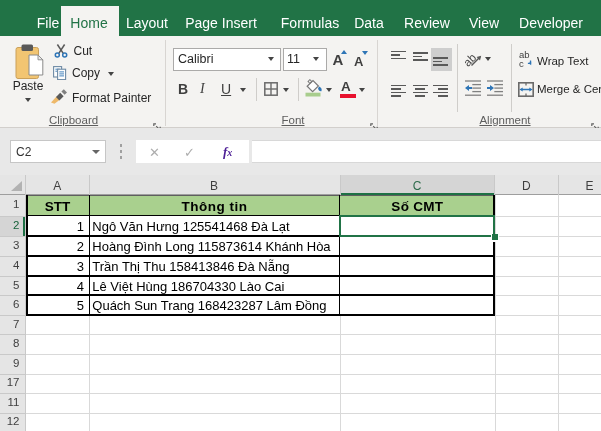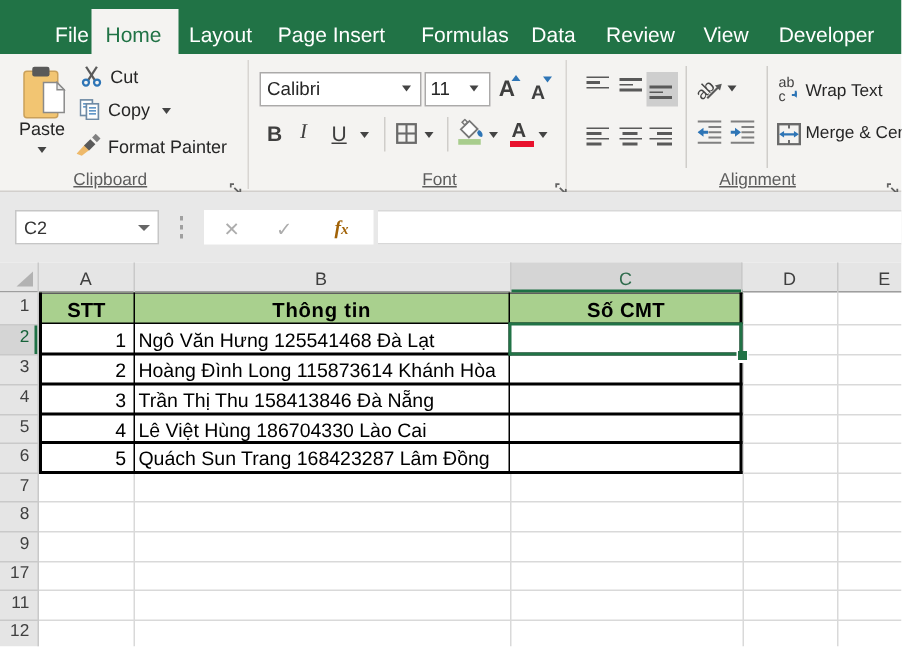--- a/index.html
+++ b/index.html
@@ -228,21 +228,21 @@
 <div class="abs" style="left:0;top:128px;width:601px;height:47px;background:#e8e8e8;"></div>
 <div class="abs" style="left:10px;top:140px;width:96px;height:23px;background:#fff;border:1px solid #c6c6c6;box-sizing:border-box;"></div>
 <div class="abs" style="left:16px;top:145px;font-size:12px;color:#333;">C2</div>
 <div class="abs" style="left:92px;top:150px;width:0;height:0;border-left:4px solid transparent;border-right:4px solid transparent;border-top:4.5px solid #666;"></div>
 <div class="abs" style="left:120px;top:144px;width:2px;height:2.5px;background:#a0a0a0;"></div>
 <div class="abs" style="left:120px;top:150px;width:2px;height:2.5px;background:#a0a0a0;"></div>
 <div class="abs" style="left:120px;top:156px;width:2px;height:2.5px;background:#a0a0a0;"></div>
 <div class="abs" style="left:136px;top:140px;width:113px;height:23px;background:#fff;"></div>
 <div class="abs" style="left:149px;top:145px;font-size:13px;color:#adadad;">✕</div>
 <div class="abs" style="left:184px;top:145px;font-size:13px;color:#adadad;">✓</div>
-<div class="abs" style="left:223px;top:144px;font-size:13px;color:#a16207;font-family:'Liberation Serif',serif;font-style:italic;font-weight:bold;">f<span style="font-size:10px;">x</span></div>
+<div class="abs" style="left:223px;top:144px;font-size:13px;color:#4c1d95;font-family:'Liberation Serif',serif;font-style:italic;font-weight:bold;">f<span style="font-size:10px;">x</span></div>
 <div class="abs" style="left:252px;top:139.5px;width:349px;height:23.5px;background:#fff;border-top:1px solid #d8d8d8;border-bottom:1px solid #d8d8d8;box-sizing:border-box;"></div>
 
 <div class="abs" style="left:0;top:175px;width:601px;height:20px;background:#e5e5e5;"></div>
 <div class="abs" style="left:339.5px;top:175px;width:155px;height:20px;background:#d5d5d5;"></div>
 <div class="abs" style="left:0;top:194px;width:601px;height:1px;background:#9e9e9e;"></div>
 <div class="abs" style="left:339.5px;top:193.4px;width:155px;height:2.4px;background:#1e7145;"></div>
 
 <div class="abs" style="left:11px;top:180.5px;width:0;height:0;border-left:11px solid transparent;border-bottom:10px solid #b2b2b2;"></div>
 
 <div class="abs" style="left:25px;top:175px;width:1px;height:20px;background:#c9c9c9;"></div>

